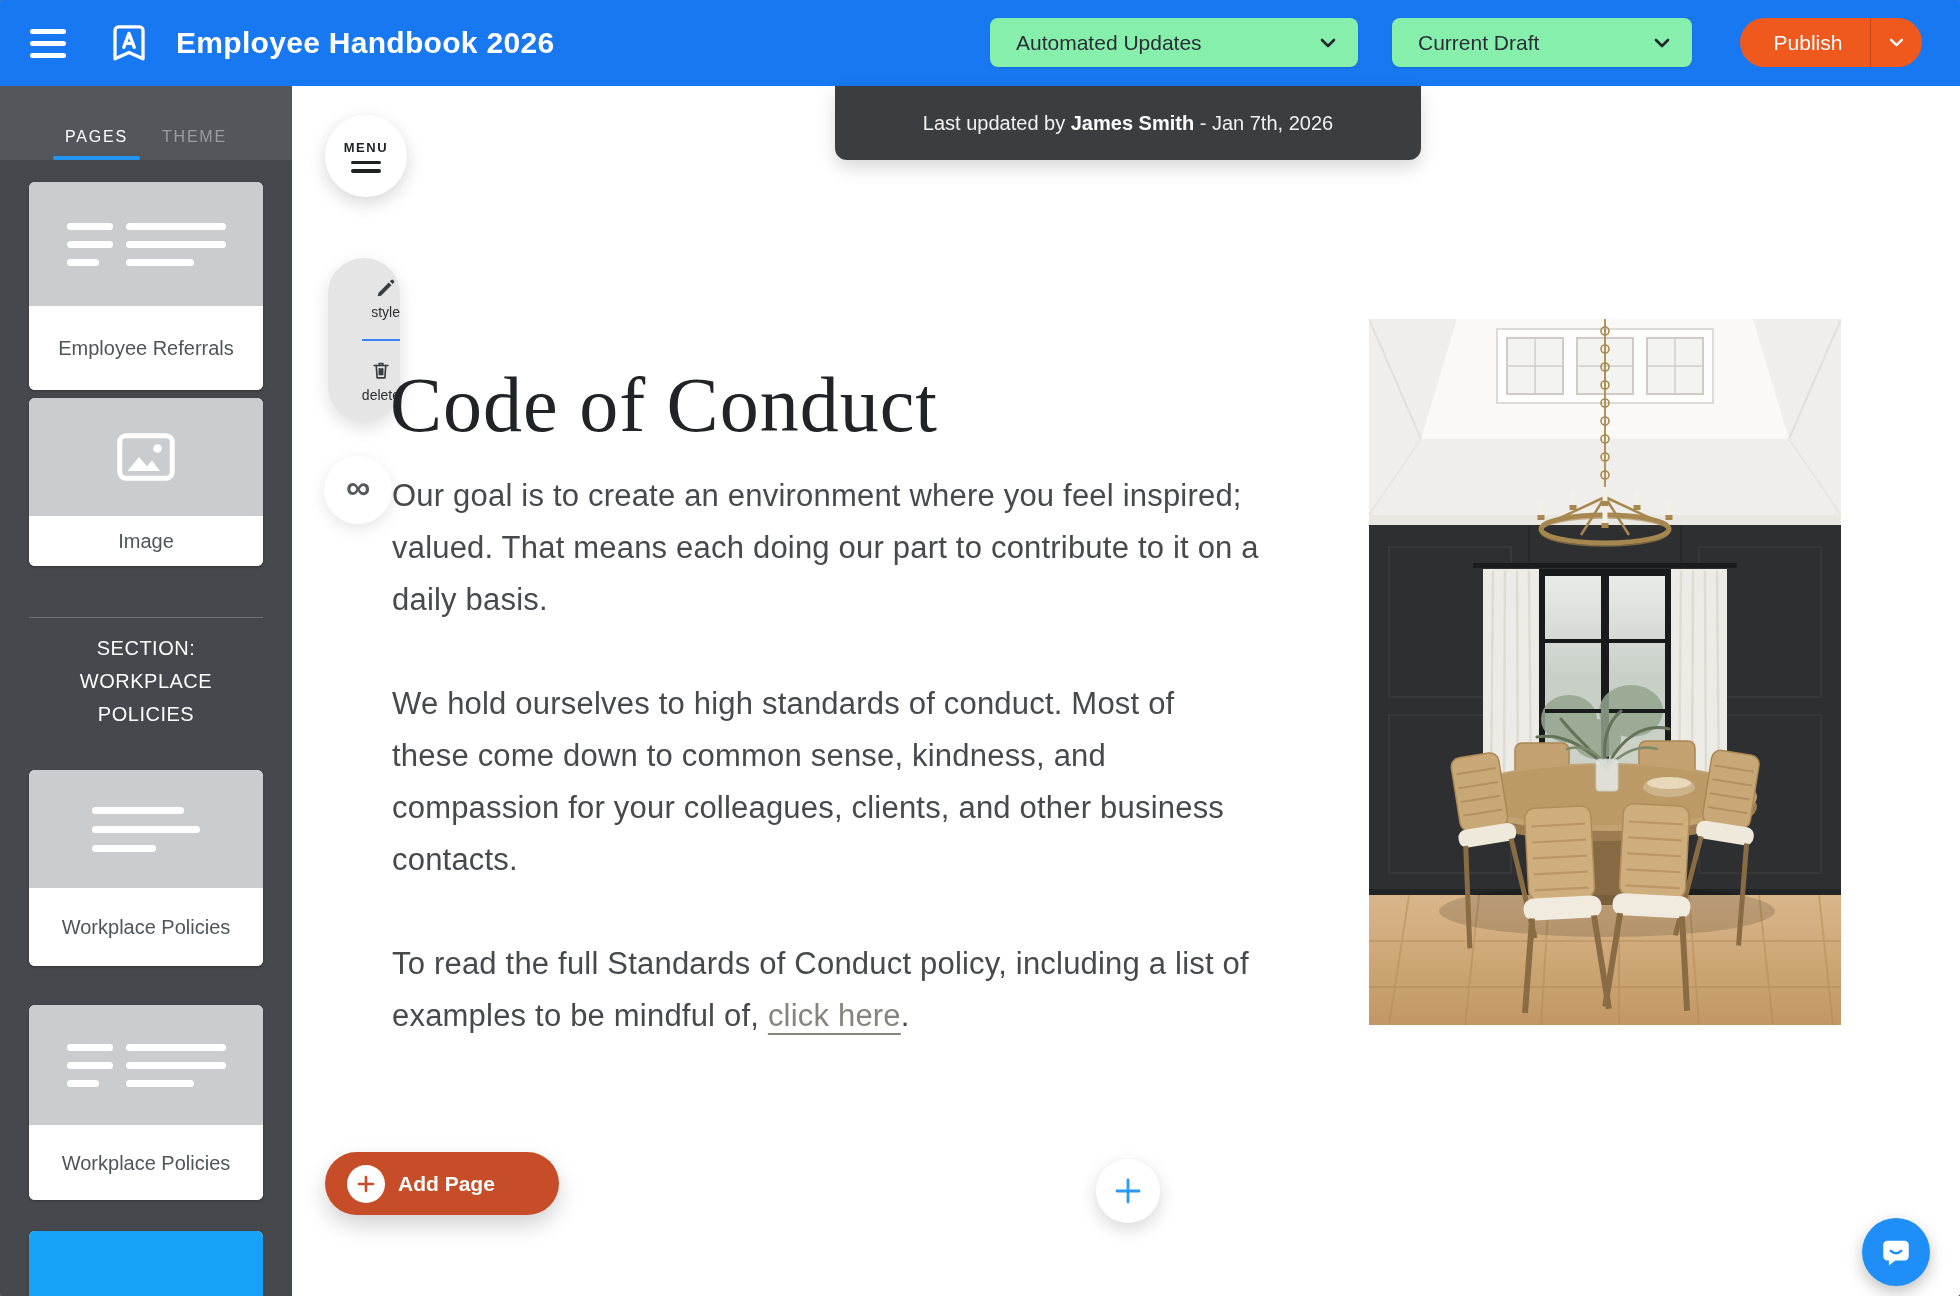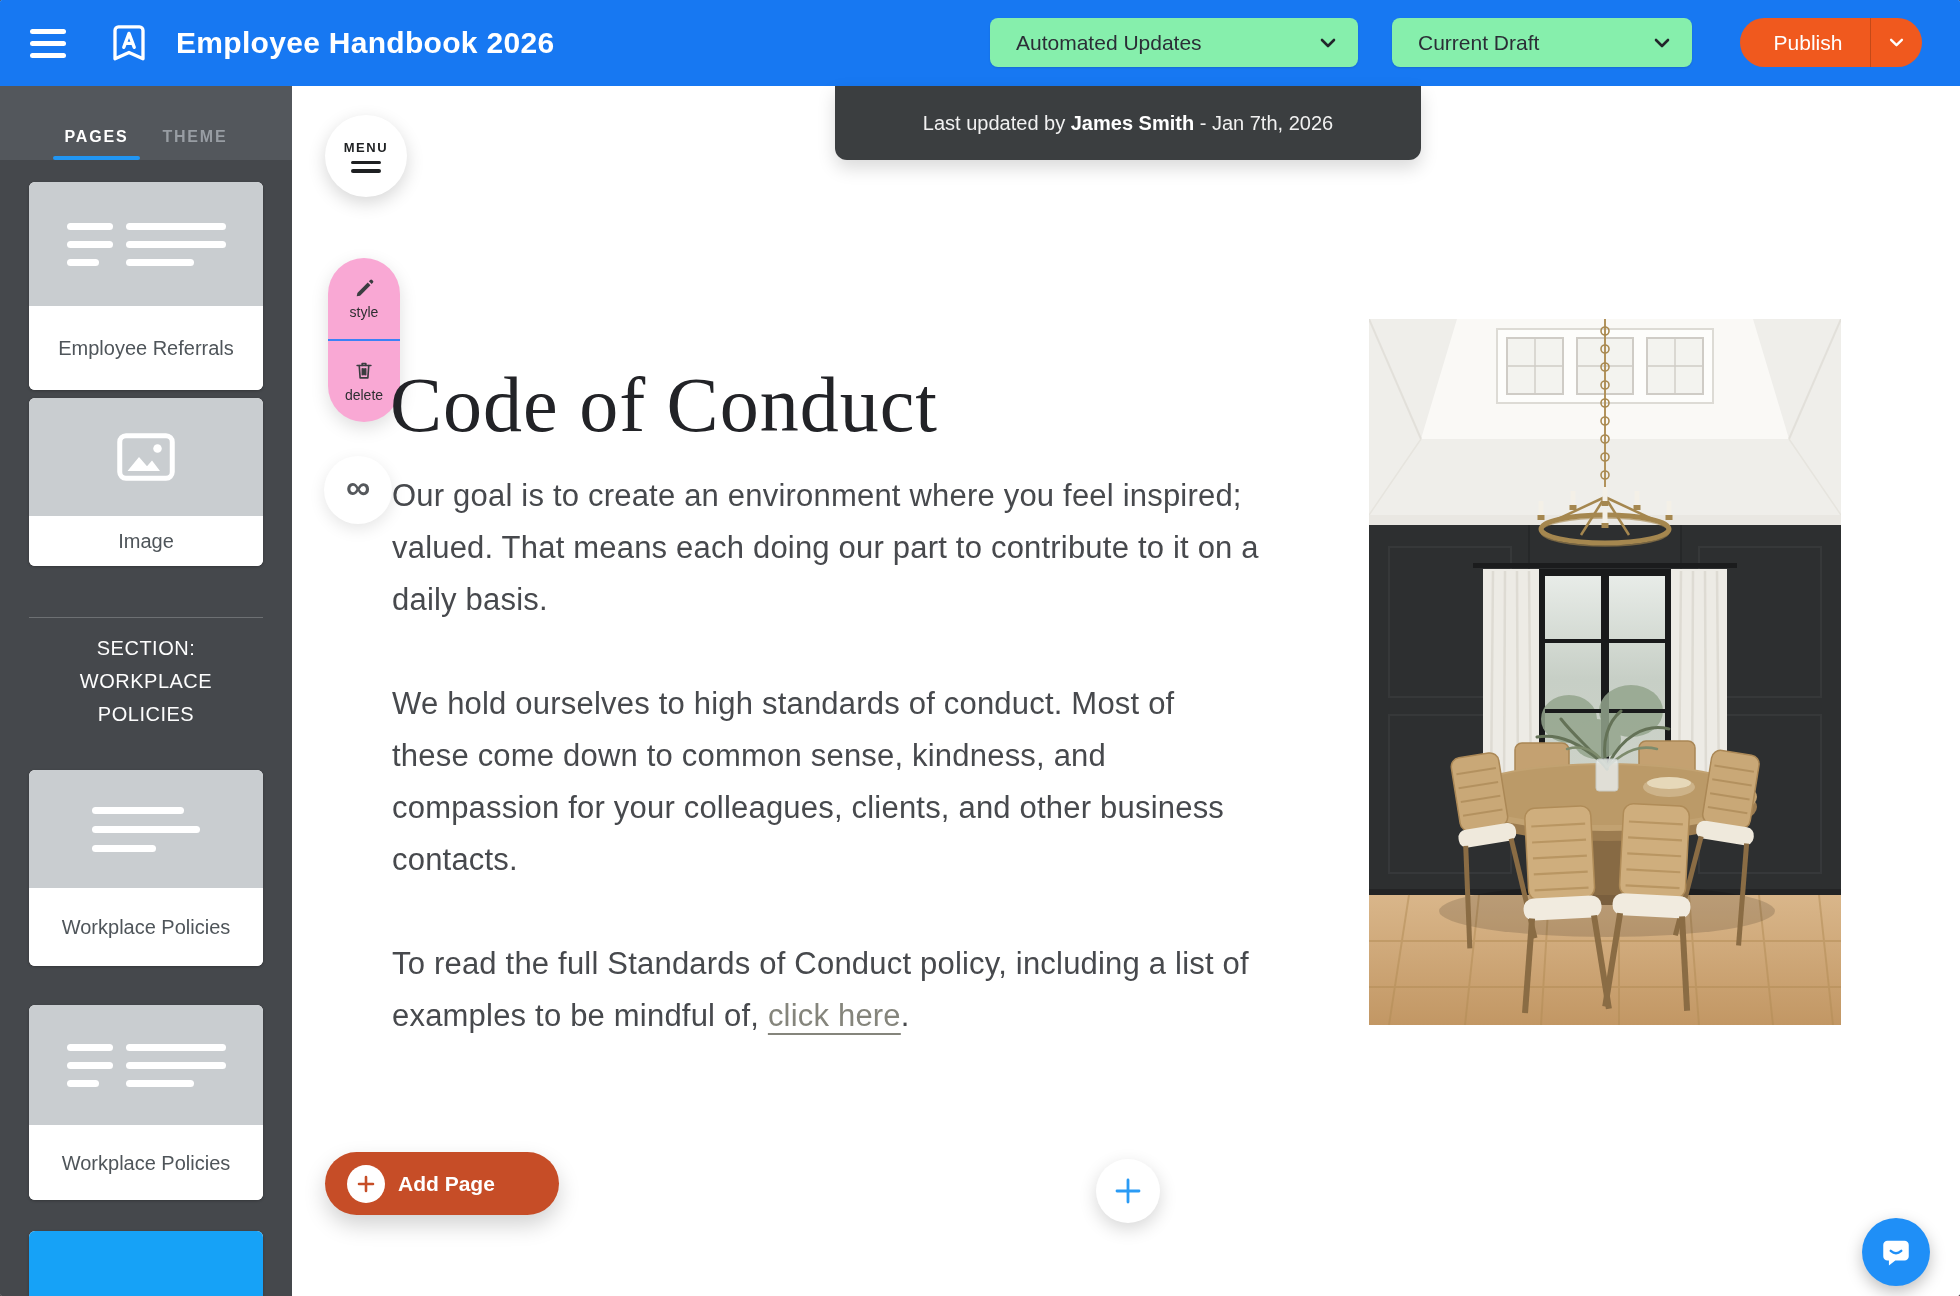--- a/index.html
+++ b/index.html
@@ -18,42 +18,42 @@
   .dd-au{left:990px;width:368px;}
   .dd-cd{left:1392px;width:300px;}
   .chev{flex:0 0 auto;margin-left:16px;}
   .publish{position:absolute;left:1740px;top:18px;width:182px;height:49px;background:#f0591e;border-radius:25px;display:flex;align-items:center;color:#fff;cursor:pointer;}
   .publish .pub-label{flex:1;text-align:center;font-size:21px;font-weight:400;padding-left:6px;}
   .publish .pub-split{width:52px;height:100%;border-left:1px solid rgba(0,0,0,.18);display:flex;align-items:center;justify-content:center;}
 
   
   .sidebar{position:absolute;left:0;top:86px;width:292px;height:1210px;background:#45484c;overflow:hidden;}
   .side-tabs{position:absolute;left:0;top:0;width:292px;height:74px;background:#53575c;display:flex;justify-content:center;align-items:flex-end;gap:26px;padding-bottom:0;}
-  .side-tab{font-size:16px;font-weight:700;letter-spacing:1.8px;padding:0 4px 14px 4px;cursor:pointer;position:relative;color:#989da3;}
+  .side-tab{font-size:16px;font-weight:400;letter-spacing:1.8px;padding:0 4px 14px 4px;cursor:pointer;position:relative;color:#989da3;}
   .side-tab.active{color:#fff;}
   .side-tab.active:after{content:"";position:absolute;left:-8px;right:-8px;bottom:0;height:4px;background:#2196f3;border-radius:2px;}
   .thumb{position:absolute;left:29px;width:234px;background:#fff;border-radius:6px;overflow:hidden;box-shadow:0 1px 3px rgba(0,0,0,.25);cursor:pointer;}
   .thumb .preview{background:#c9cdd0;display:flex;align-items:center;justify-content:center;}
   .thumb .preview.blue{background:#16a2f7;}
   .thumb .label{background:#fff;color:#4f555a;font-size:20px;line-height:26px;text-align:center;display:flex;align-items:center;justify-content:center;padding:6px 0;}
   .lines-2col{display:flex;gap:13px;align-items:flex-start;}
   .lines-2col .col{display:flex;flex-direction:column;gap:11px;}
   .ln{height:7px;border-radius:4px;background:#fff;}
   .lines-left{display:flex;flex-direction:column;gap:12px;align-items:flex-start;}
   .side-divider{position:absolute;left:29px;width:234px;height:1px;background:rgba(255,255,255,.22);}
   .side-section{position:absolute;left:29px;width:234px;text-align:center;color:#fdfdfd;font-size:20px;font-weight:500;line-height:33px;letter-spacing:.5px;}
 
   
   .banner{position:absolute;left:835px;top:86px;width:586px;height:74px;background:#3b3e40;border-radius:0 0 12px 12px;display:flex;align-items:center;justify-content:center;color:#f1f1f1;font-size:20px;box-shadow:0 8px 18px rgba(0,0,0,.15);}
   .banner b{color:#fff;font-weight:700;}
   .menu-fab{position:absolute;left:325px;top:115px;width:82px;height:82px;background:#fff;border-radius:50%;box-shadow:0 6px 18px rgba(0,0,0,.16);display:flex;flex-direction:column;align-items:center;justify-content:center;gap:6px;cursor:pointer;}
   .menu-fab .menu-word{font-size:13px;font-weight:700;letter-spacing:1.6px;color:#1e2022;}
   .menu-fab .menu-bars{display:flex;flex-direction:column;gap:5px;}
   .menu-fab .menu-bars i{display:block;width:30px;height:3.5px;background:#1e2022;border-radius:2px;}
-  .tool-pill{position:absolute;left:328px;top:258px;width:72px;height:164px;background:#f9a8d4;border-radius:36px;box-shadow:0 6px 18px rgba(0,0,0,.13);display:flex;flex-direction:column;}
+  .tool-pill{position:absolute;left:328px;top:258px;width:72px;height:164px;background:#e5e5e5;border-radius:36px;box-shadow:0 6px 18px rgba(0,0,0,.13);display:flex;flex-direction:column;align-items:flex-end;}
   .tool-item{flex:1;display:flex;flex-direction:column;align-items:center;justify-content:center;gap:5px;cursor:pointer;}
   .tool-item + .tool-item{border-top:2px solid #3b82f6;}
   .tool-item .tool-label{font-size:14px;color:#2d2f31;}
   .link-fab{position:absolute;left:324px;top:456px;width:68px;height:68px;background:#fff;border-radius:50%;box-shadow:0 5px 16px rgba(0,0,0,.10);display:flex;align-items:center;justify-content:center;cursor:pointer;}
   .link-fab .inf{font-size:34px;font-weight:700;color:#55585c;line-height:1;margin-top:-6px;}
   .doc-heading{position:absolute;left:390px;top:308px;font-family:"Liberation Serif",serif;font-size:78px;font-weight:400;color:#222327;letter-spacing:1px;white-space:nowrap;}
   .doc-body{position:absolute;left:392px;top:470px;width:868px;color:#47494d;font-size:31px;line-height:52px;letter-spacing:.2px;}
   .doc-body p{margin:0 0 52px 0;}
   .doc-body a{color:#85857c;text-decoration:underline;text-underline-offset:7px;text-decoration-thickness:2px;cursor:pointer;}
   .photo{position:absolute;left:1369px;top:319px;width:472px;height:706px;overflow:hidden;}

